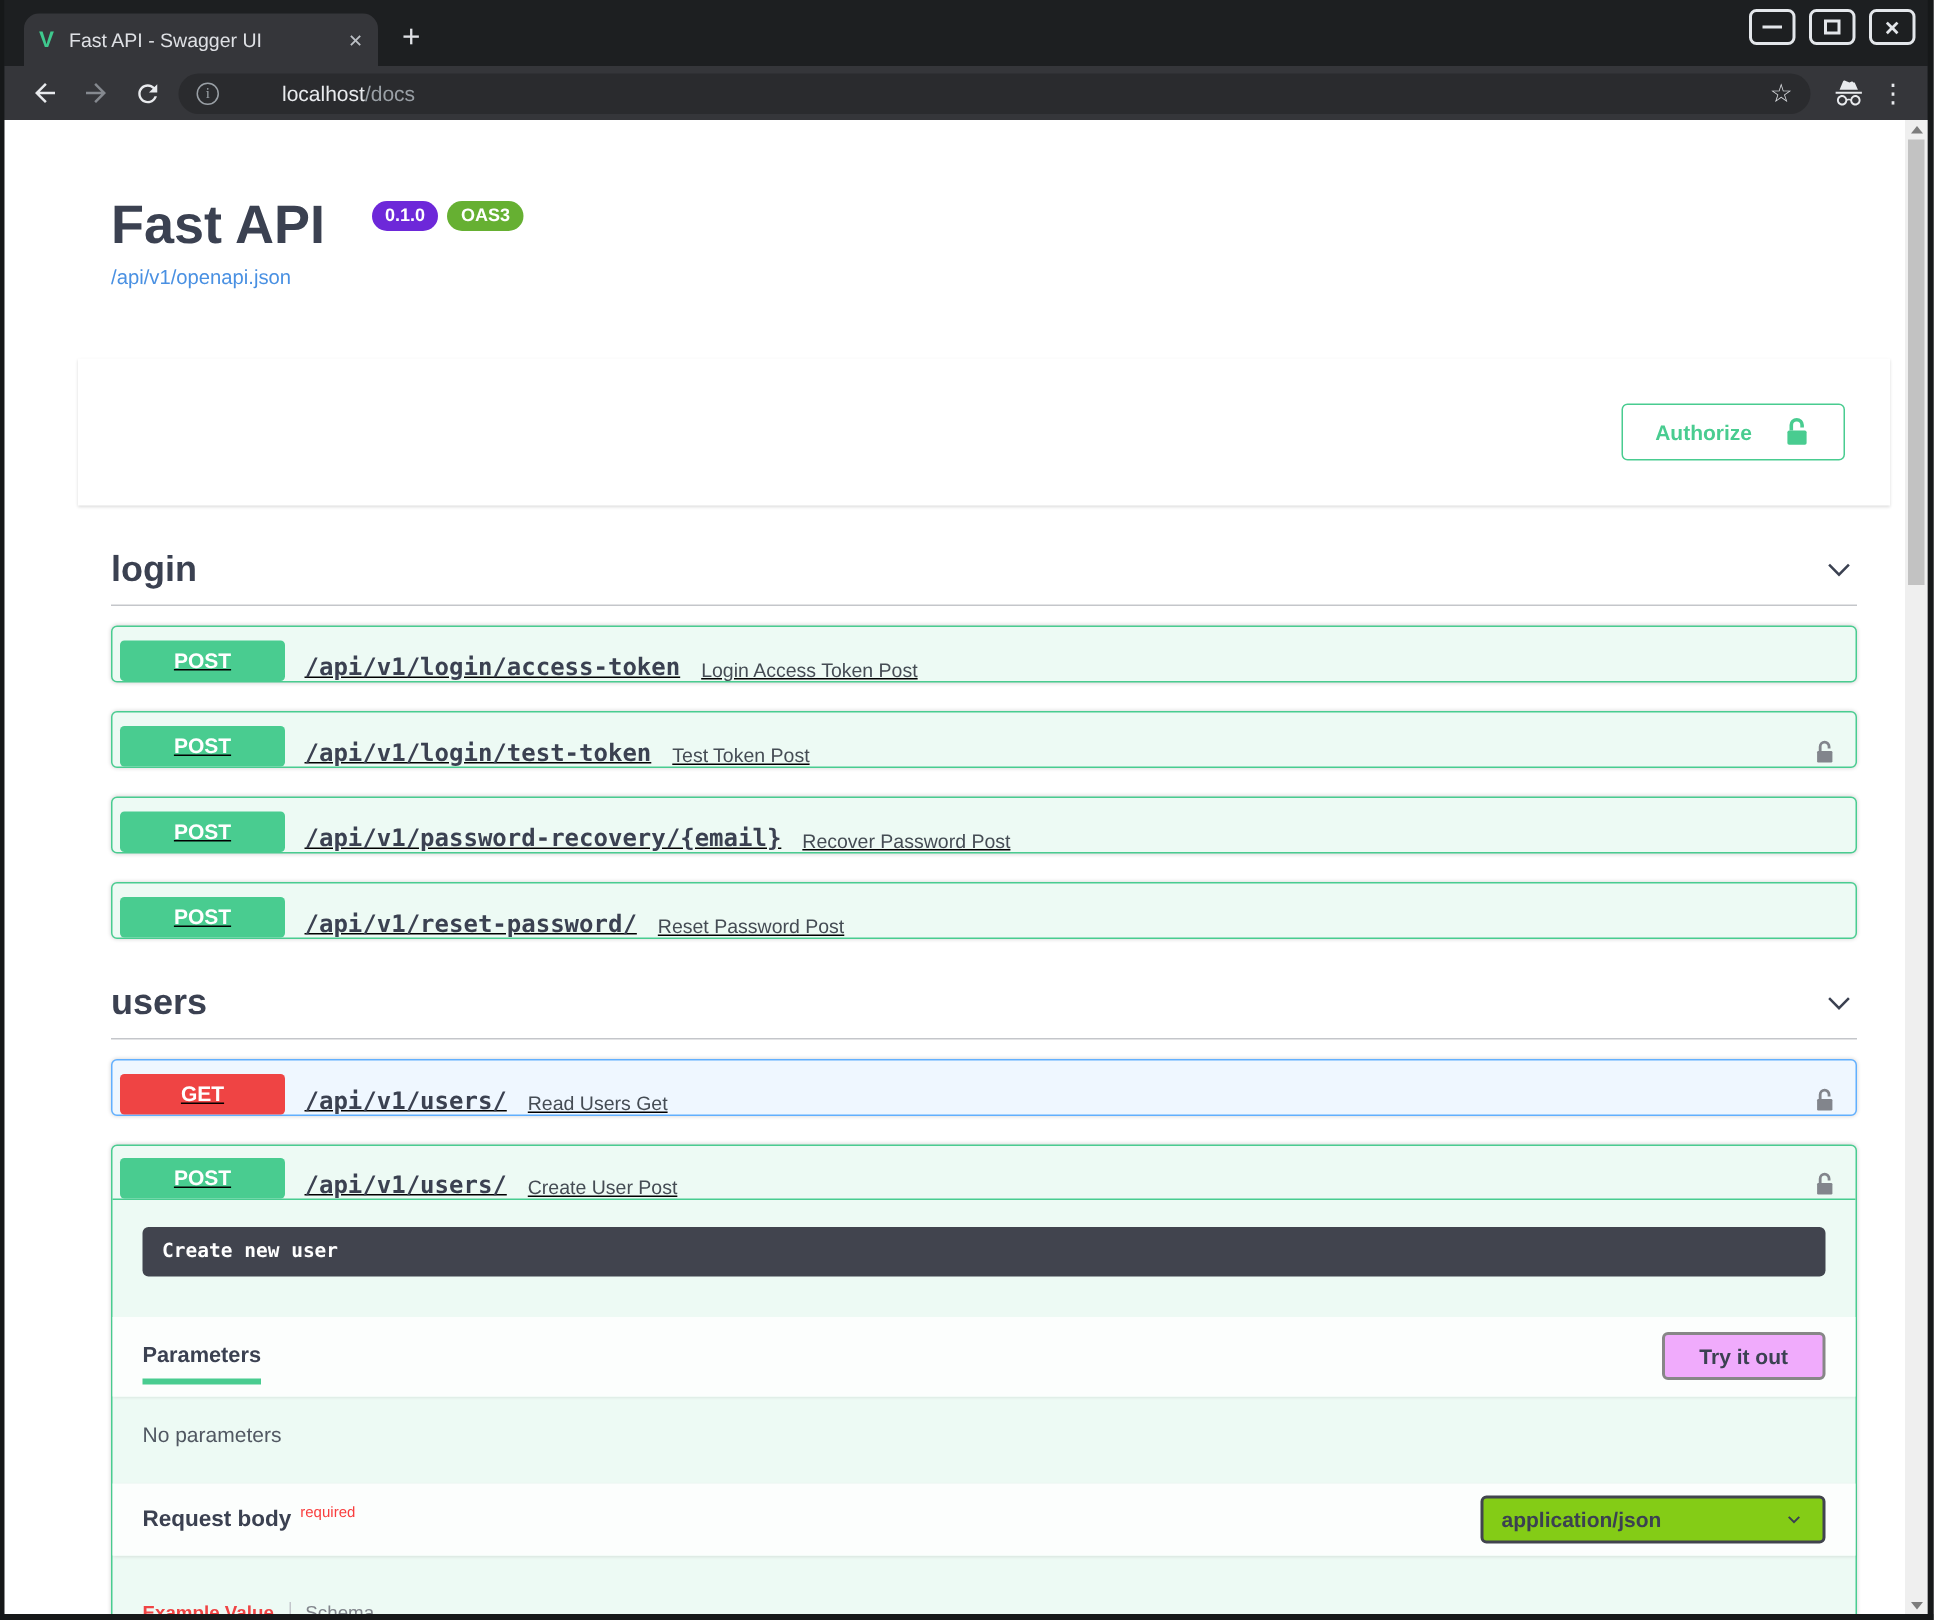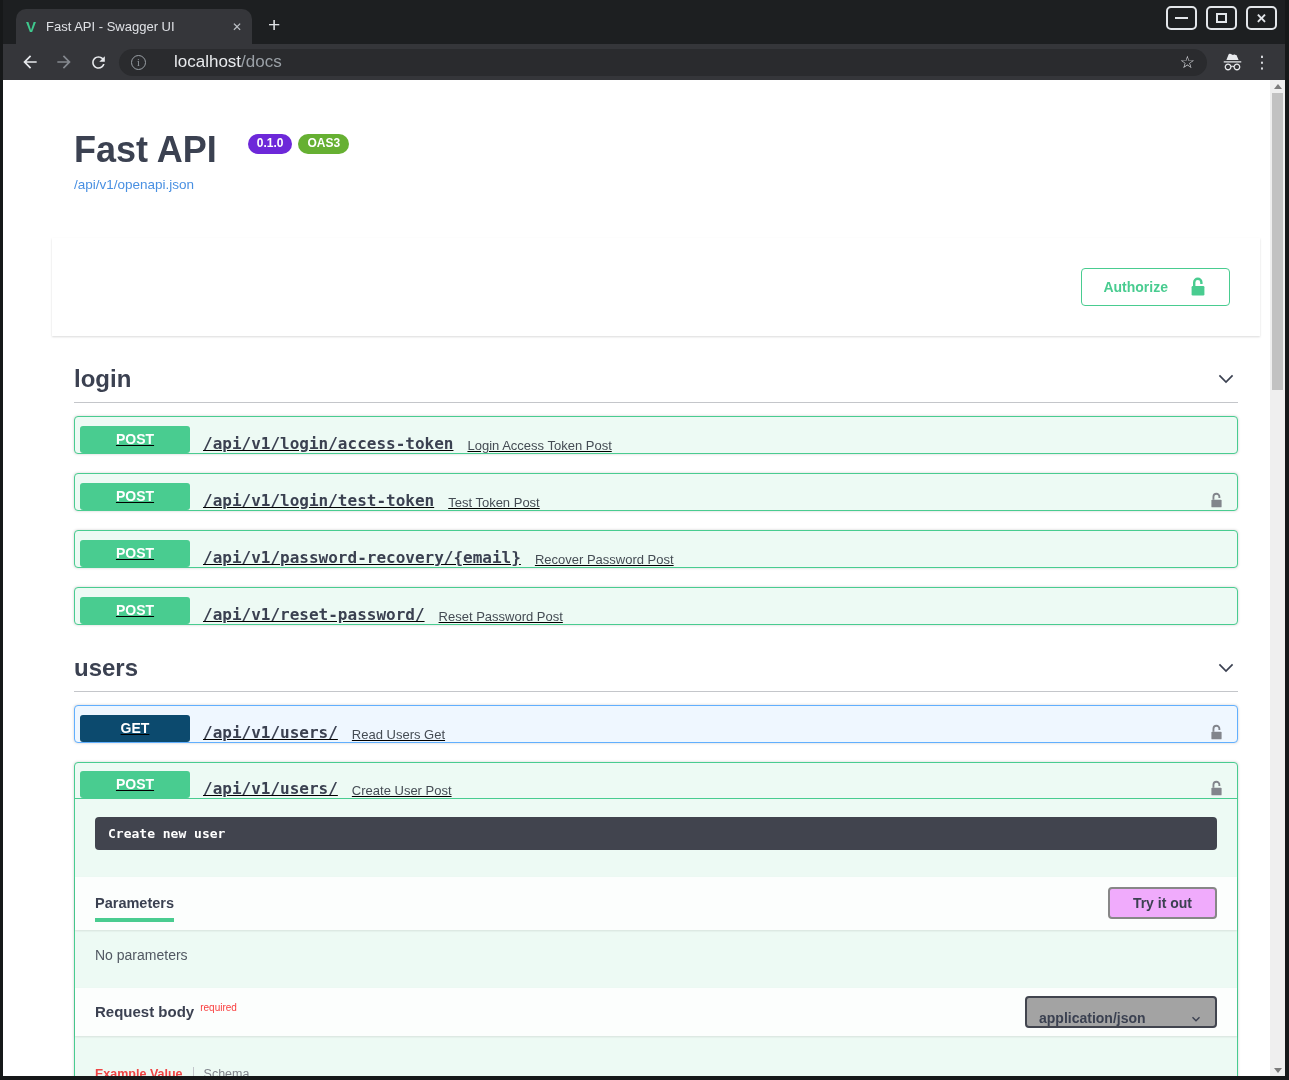--- a/index.html
+++ b/index.html
@@ -23,21 +23,21 @@
   .glyph-min { width:13px; height:2px; background:#e3e6ea; }
   .glyph-max { width:11px; height:10px; border:2px solid #e3e6ea; }
   .glyph-close { font-size:13px; font-weight:bold; line-height:1; }
 
   .navbar { height:36px; background:#35363a; display:flex; align-items:center; padding:0 10px; flex:0 0 auto; }
   .nav-icon { width:34px; height:30px; display:flex; align-items:center; justify-content:center; }
   .address { flex:1; height:27px; background:#2a2b2e; border-radius:14px; display:flex;
              align-items:center; padding:0 12px; margin:0 8px 0 4px; }
   .info-badge { width:15px; height:15px; border-radius:50%; border:1.5px solid #9aa0a6; color:#9aa0a6;
                 font-size:10px; display:flex; align-items:center; justify-content:center; font-family:"Liberation Serif",serif; }
-  .url { font-size:17px; margin-left:8px;padding-left:20px; }
+  .url { font-size:14px; margin-left:22px;padding-left:20px; }
   .url .host { color:#e8eaed; }
   .url .upath { color:#9aa0a6; }
   .star { margin-left:auto; color:#dfe1e5; font-size:17px; }
   .menu-dots { color:#e8eaed; font-size:17px; width:26px; text-align:center; }
 
   
   .content { flex:1 1 auto; background:#fff; position:relative; overflow:hidden; }
   .scrollbar { position:absolute; top:0; right:0; bottom:0; width:15px; background:#efefef; z-index:5; }
   .sb-arrow { position:absolute; left:0; width:15px; height:12px; display:flex; align-items:center; justify-content:center; }
   .sb-up { top:0; } .sb-down { bottom:0; }
@@ -68,39 +68,39 @@
 
   .opblock-list { display:flex; flex-direction:column; gap:19px; margin-top:13px; }
   .opblock { border-radius:4px; border:1px solid; box-shadow:0 0 3px rgba(0,0,0,.19); }
   .opblock.post { background:#edfaf4; border-color:#49cc90; }
   .opblock.get  { background:#eff7ff; border-color:#61affe; }
   .opblock-summary { display:flex; align-items:flex-end; height:36px; padding:0 12px 0 5px;text-decoration:underline; }
   .is-open > .opblock-summary { border-bottom:1px solid #49cc90; }
   .method-badge { width:110px; height:27px; border-radius:3px; color:#fff; font-weight:bold; font-size:14px;
                   display:flex; align-items:center; justify-content:center; flex:0 0 auto; }
   .post .method-badge { background:#49cc90; }
-  .get  .method-badge { background:#0c4a6e; }
+  .get  .method-badge { background:#ef4444; }
   .path { font-family:"DejaVu Sans Mono", monospace; font-weight:bold; font-size:16px; color:#3b4151; margin-left:13px; }
   .desc { font-size:13px; color:#454c54; margin-left:14px; }
   .row-lock { margin-left:auto; display:flex; align-items:center; }
 
   .opblock-body { }
   .op-desc-bar { margin:18px 20px 27px; background:#41444e; color:#fff; border-radius:4px;
                  font-family:"DejaVu Sans Mono", monospace; font-weight:bold; font-size:13px; padding:9px 13px; }
   .sec-header { background:rgba(255,255,255,.8); box-shadow:0 1px 2px rgba(0,0,0,.1);
                 padding:8px 20px; display:flex; align-items:center; justify-content:space-between; min-height:45px; }
   .params-tab { font-size:14.5px; font-weight:bold; color:#3b4151; padding:10px 0 7px; border-bottom:4px solid #49cc90; }
   .try-btn { border:2px solid #878787; border-radius:4px; background:#f0abfc; color:#3b4151;
              font-size:14px; font-weight:bold; padding:6px 23px; }
   .no-params { padding:17px 20px 25px; font-size:14px; color:#515862; }
   .rb-wrap { display:flex; align-items:baseline; }
   .rb-label { font-size:15px; font-weight:bold; color:#3b4151; }
   .required { color:#f93e3e; font-size:10px; margin-left:6px; position:relative; top:-6px; }
-  .content-select { width:192px; height:32px; border:2px solid #41444e; border-radius:4px; background:#a3a3a3;
-                    display:flex; align-items:flex-end; justify-content:space-between; padding:0 12px;
+  .content-select { width:230px; height:32px; border:2px solid #41444e; border-radius:4px; background:#84cc16;
+                    display:flex; align-items:center; justify-content:space-between; padding:0 12px;
                     font-size:14px; font-weight:bold; color:#3b4151; }
   .example-area { padding:31px 20px 0; }
   .model-tabs { display:flex; align-items:center; font-size:12.5px; }
   .tab-example { color:#ef4444; font-weight:bold; }
   .tab-sep { width:1px; height:14px; background:#c3c6cb; margin:0 10px; }
   .tab-schema { color:#81858c; }
 </style>
 </head>
 <body>
 

